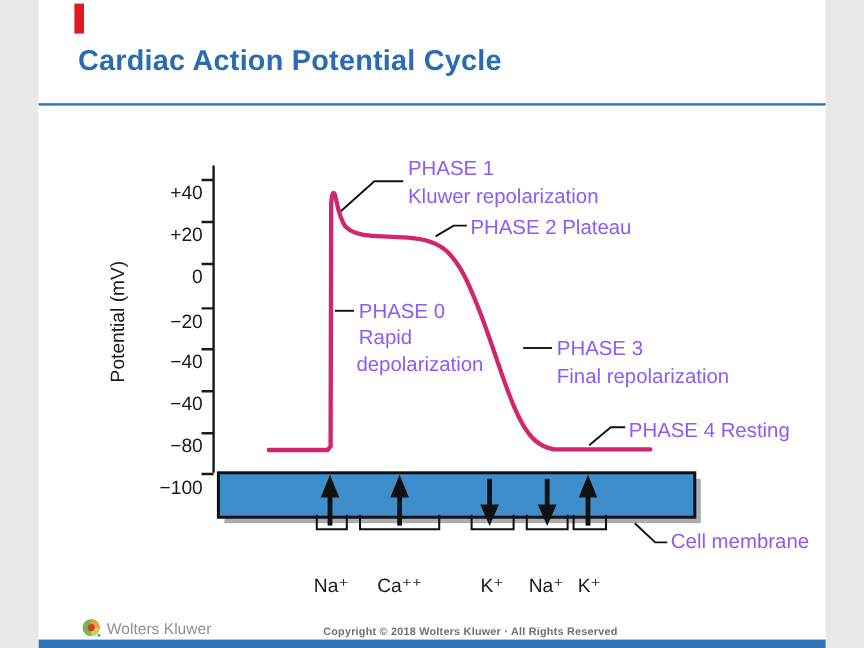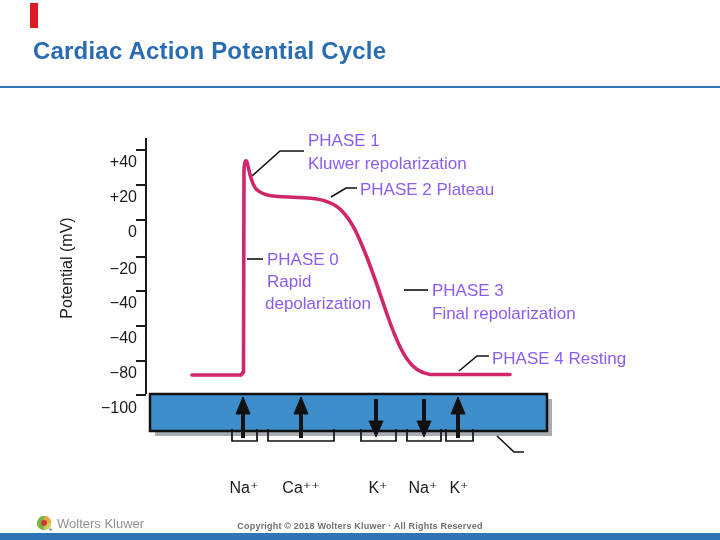--- a/index.html
+++ b/index.html
@@ -1,17 +1,17 @@
 <!DOCTYPE html>
 <html><head>
 <meta charset="utf-8">
 <style>
   html,body{margin:0;padding:0;background:#e9e9e9;}
   .slide{
-    position:relative;width:720px;height:540px;background:#ffffff;
+    position:relative;width:656px;height:540px;background:#ffffff;
     overflow:hidden;font-family:"Liberation Sans","DejaVu Sans",sans-serif;
     margin:0 auto;
   }
   .abs{position:absolute;white-space:nowrap;}
   .accent-bar{left:30px;top:3px;width:8px;height:25px;background:#dd1a21;}
   .slide-title{
     left:33px;top:37px;font-size:24px;font-weight:bold;color:#2a6cb3;
     letter-spacing:.2px;
   }
   .title-divider{left:0;top:86px;width:720px;height:2px;background:#2e75b6;}
@@ -135,20 +135,21 @@
   <div class="abs phase-text" style="left:432px;top:304px">Final repolarization</div>
 
   <div class="abs phase-text" style="left:492px;top:349px">PHASE 4 Resting</div>
 
   <div class="abs ion-label" style="left:212px;top:442px">Na⁺</div>
   <div class="abs ion-label" style="left:269px;top:442px">Ca⁺⁺</div>
   <div class="abs ion-label" style="left:346px;top:442px">K⁺</div>
   <div class="abs ion-label" style="left:391px;top:442px">Na⁺</div>
   <div class="abs ion-label" style="left:427px;top:442px">K⁺</div>
 
+  <div class="abs phase-text" style="left:527px;top:442px">Cell membrane</div>
 
 
   <svg class="abs" style="left:36px;top:515px" width="17" height="17" viewBox="0 0 17 17">
     <circle cx="8" cy="8" r="7.2" fill="#7ab648"></circle>
     <path d="M8 1 A7.2 7.2 0 0 1 15.2 8 L8 8 Z" fill="#f0a03c"></path>
     <path d="M15.2 8 A7.2 7.2 0 0 1 8 15.2 L8 8 Z" fill="#c8d65a"></path>
     <circle cx="8" cy="8" r="3" fill="#d33a2f"></circle>
     <circle cx="14.5" cy="14.5" r="1.2" fill="#8a8a8a"></circle>
   </svg>
   <div class="abs footer-logo-text">Wolters Kluwer</div>

